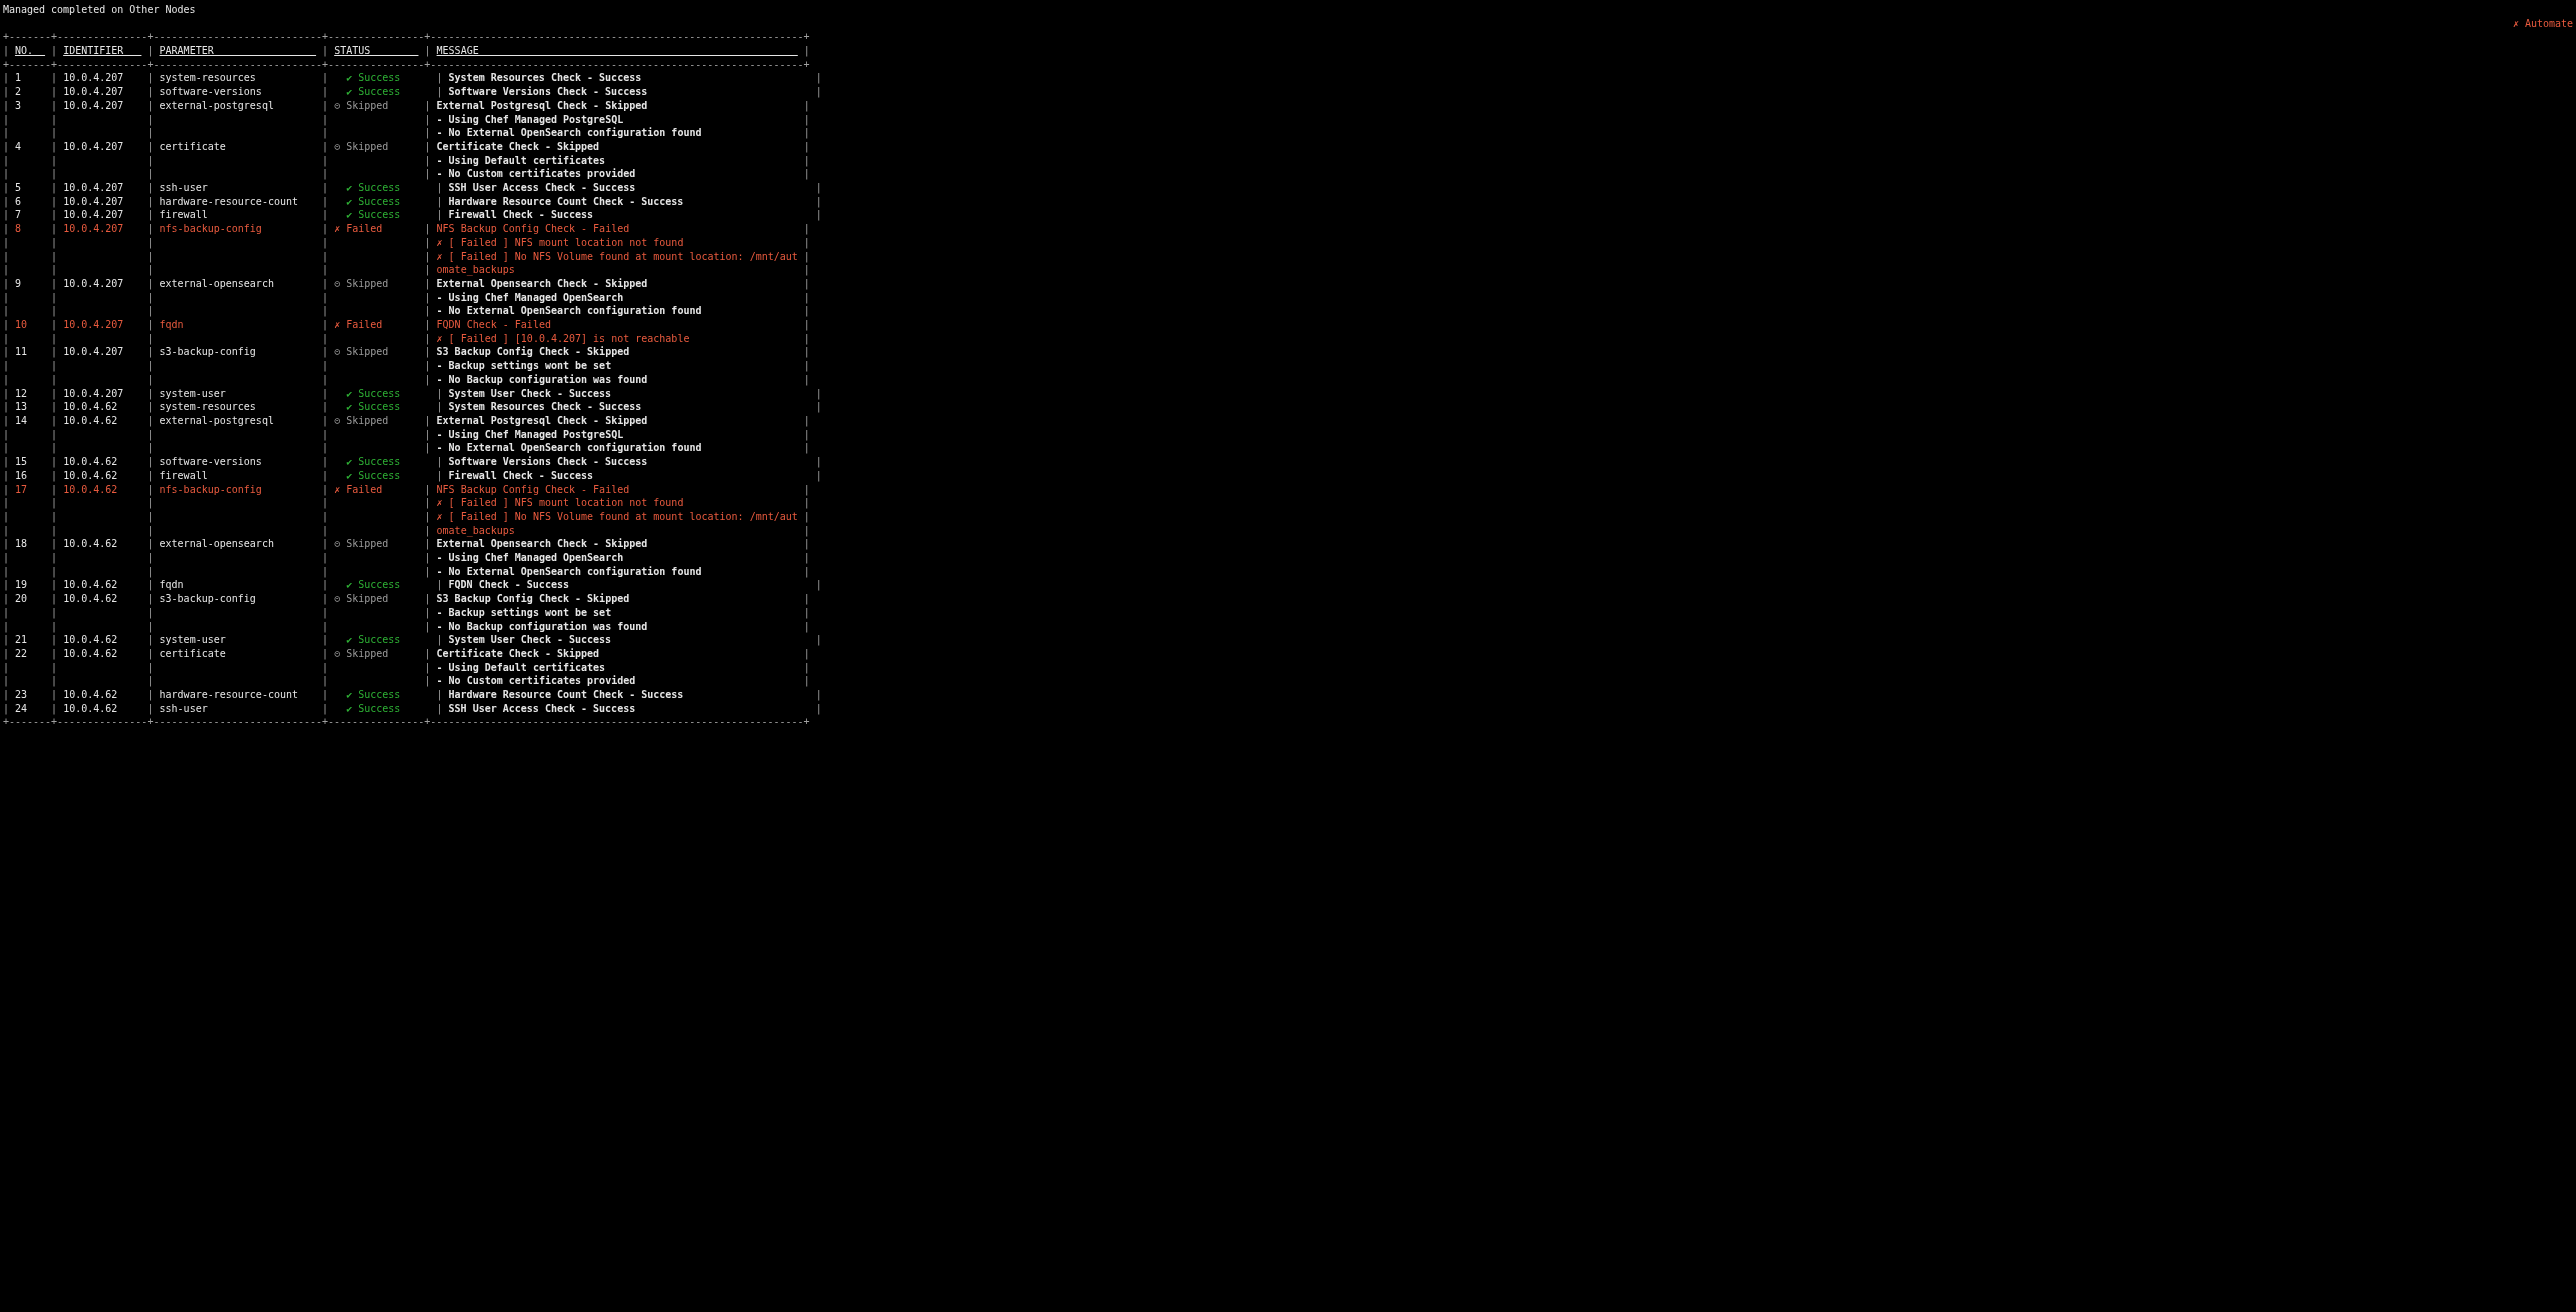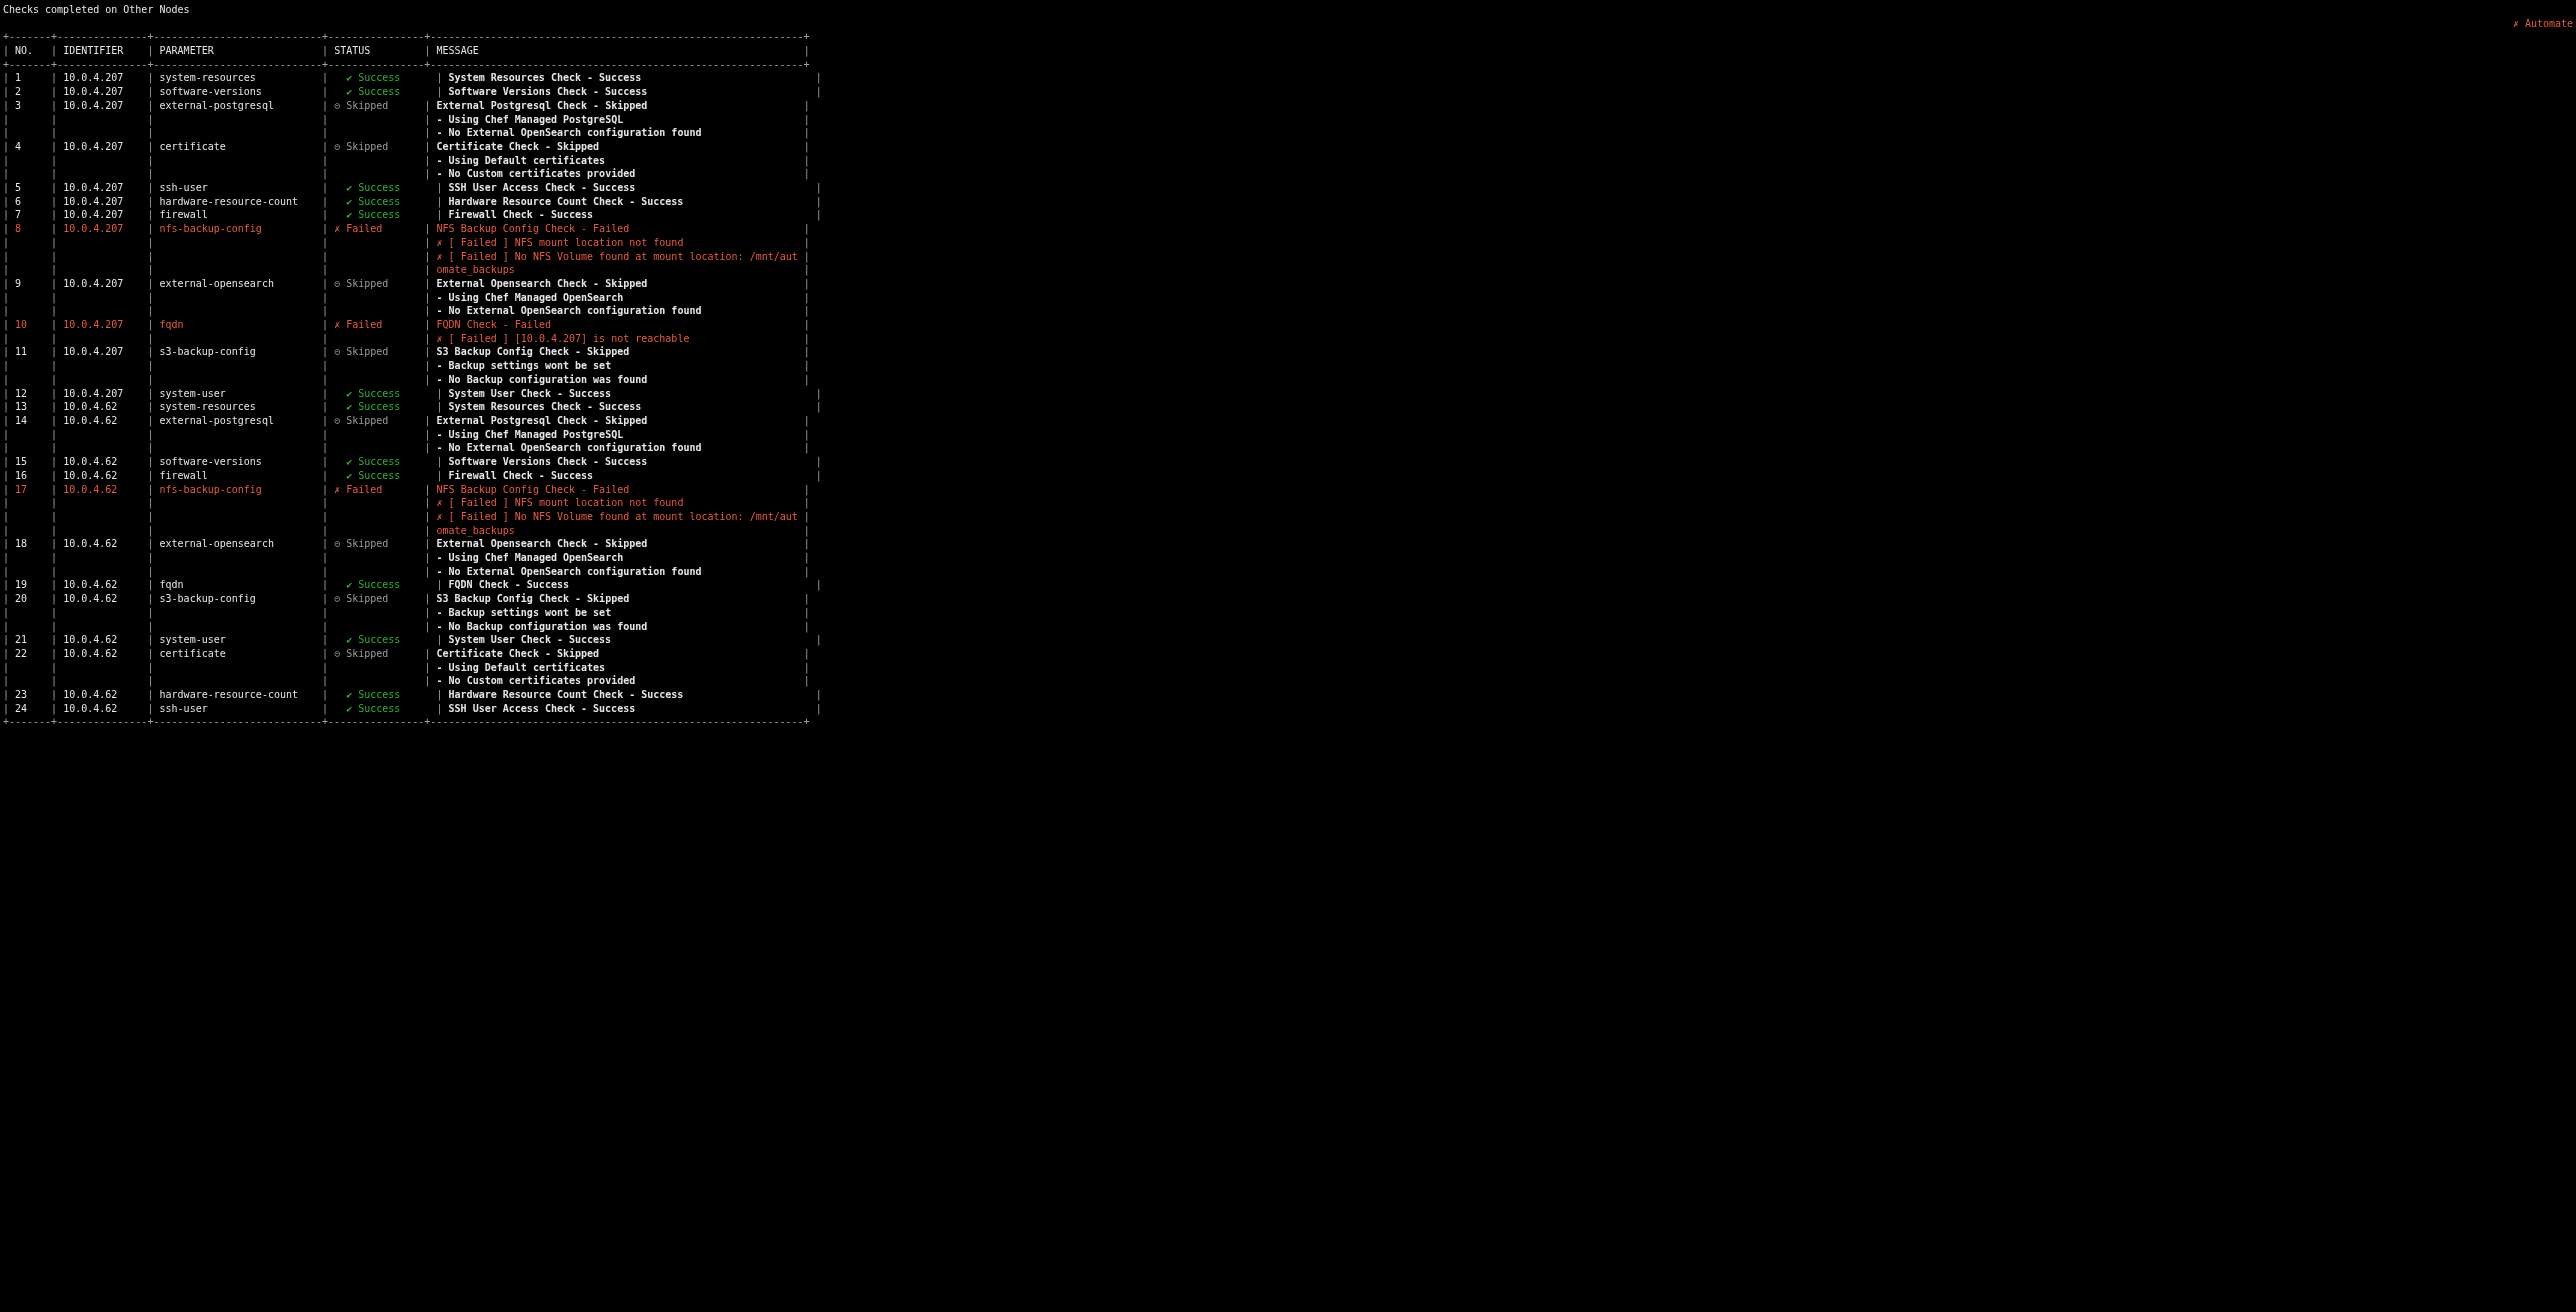--- a/index.html
+++ b/index.html
@@ -10,35 +10,35 @@
     font-family: "Menlo", "Consolas", "DejaVu Sans Mono", monospace;
     font-size: 10px;
     line-height: 13.7px;
   }
   .wrap { padding: 2.9px 2.9px 7.2px 2.9px; white-space: nowrap; }
   .header-title { color: #e6e6e6; }
   .header-sub { color: #e85a3e; text-align: right; }
   .header-sub::before { content: "✗ "; }
   pre.tbl { margin: 0; font: inherit; }
   .border { color: #a0a0a0; }
-  .hdr { color: #e6e6e6; }
+  .hdr { color: #e6e6e6; text-decoration: underline; }
   .sep { color: #a0a0a0; }
   .cell { color: #e6e6e6; }
   .status-success { color: #2eb135; margin-left: 12px; }
   .status-failed { color: #e85a3e; }
   .status-skipped { color: #9a9a9a; }
   .row-failed .cell, .row-failed .sep {  }
   .row-failed .cell { color: #e85a3e; }
   .msg-line.failed { color: #e85a3e; text-align: right; }
   .msg-line.plain { color: #e6e6e6; font-weight: bold; }
 </style>
 </head>
 <body>
 <div class="wrap">
-  <div class="header-title">Checks completed on Other Nodes</div>
+  <div class="header-title">Managed completed on Other Nodes</div>
   <div class="header-sub">Automate</div>
   <pre class="tbl" id="table"><span class="border">+-------+---------------+----------------------------+----------------+--------------------------------------------------------------+</span>
 <span class="sep">|</span> <span class="hdr">NO.  </span> <span class="sep">|</span> <span class="hdr">IDENTIFIER   </span> <span class="sep">|</span> <span class="hdr">PARAMETER                 </span> <span class="sep">|</span> <span class="hdr">STATUS        </span> <span class="sep">|</span> <span class="hdr">MESSAGE                                                     </span> <span class="sep">|</span>
 <span class="border">+-------+---------------+----------------------------+----------------+--------------------------------------------------------------+</span>
 <span class=""><span class="sep">|</span> <span class="cell">1    </span> <span class="sep">|</span> <span class="cell">10.0.4.207   </span> <span class="sep">|</span> <span class="cell">system-resources          </span> <span class="sep">|</span> <span class="status-success">✔ Success     </span> <span class="sep">|</span> <span class="msg-line plain">System Resources Check - Success                            </span> <span class="sep">|</span></span>
 <span class=""><span class="sep">|</span> <span class="cell">2    </span> <span class="sep">|</span> <span class="cell">10.0.4.207   </span> <span class="sep">|</span> <span class="cell">software-versions         </span> <span class="sep">|</span> <span class="status-success">✔ Success     </span> <span class="sep">|</span> <span class="msg-line plain">Software Versions Check - Success                           </span> <span class="sep">|</span></span>
 <span class=""><span class="sep">|</span> <span class="cell">3    </span> <span class="sep">|</span> <span class="cell">10.0.4.207   </span> <span class="sep">|</span> <span class="cell">external-postgresql       </span> <span class="sep">|</span> <span class="status-skipped">⊝ Skipped     </span> <span class="sep">|</span> <span class="msg-line plain">External Postgresql Check - Skipped                         </span> <span class="sep">|</span></span>
 <span class=""><span class="sep">|</span> <span class="cell">     </span> <span class="sep">|</span> <span class="cell">             </span> <span class="sep">|</span> <span class="cell">                          </span> <span class="sep">|</span> <span class="cell">              </span> <span class="sep">|</span> <span class="msg-line plain">- Using Chef Managed PostgreSQL                             </span> <span class="sep">|</span></span>
 <span class=""><span class="sep">|</span> <span class="cell">     </span> <span class="sep">|</span> <span class="cell">             </span> <span class="sep">|</span> <span class="cell">                          </span> <span class="sep">|</span> <span class="cell">              </span> <span class="sep">|</span> <span class="msg-line plain">- No External OpenSearch configuration found                </span> <span class="sep">|</span></span>
 <span class=""><span class="sep">|</span> <span class="cell">4    </span> <span class="sep">|</span> <span class="cell">10.0.4.207   </span> <span class="sep">|</span> <span class="cell">certificate               </span> <span class="sep">|</span> <span class="status-skipped">⊝ Skipped     </span> <span class="sep">|</span> <span class="msg-line plain">Certificate Check - Skipped                                 </span> <span class="sep">|</span></span>

